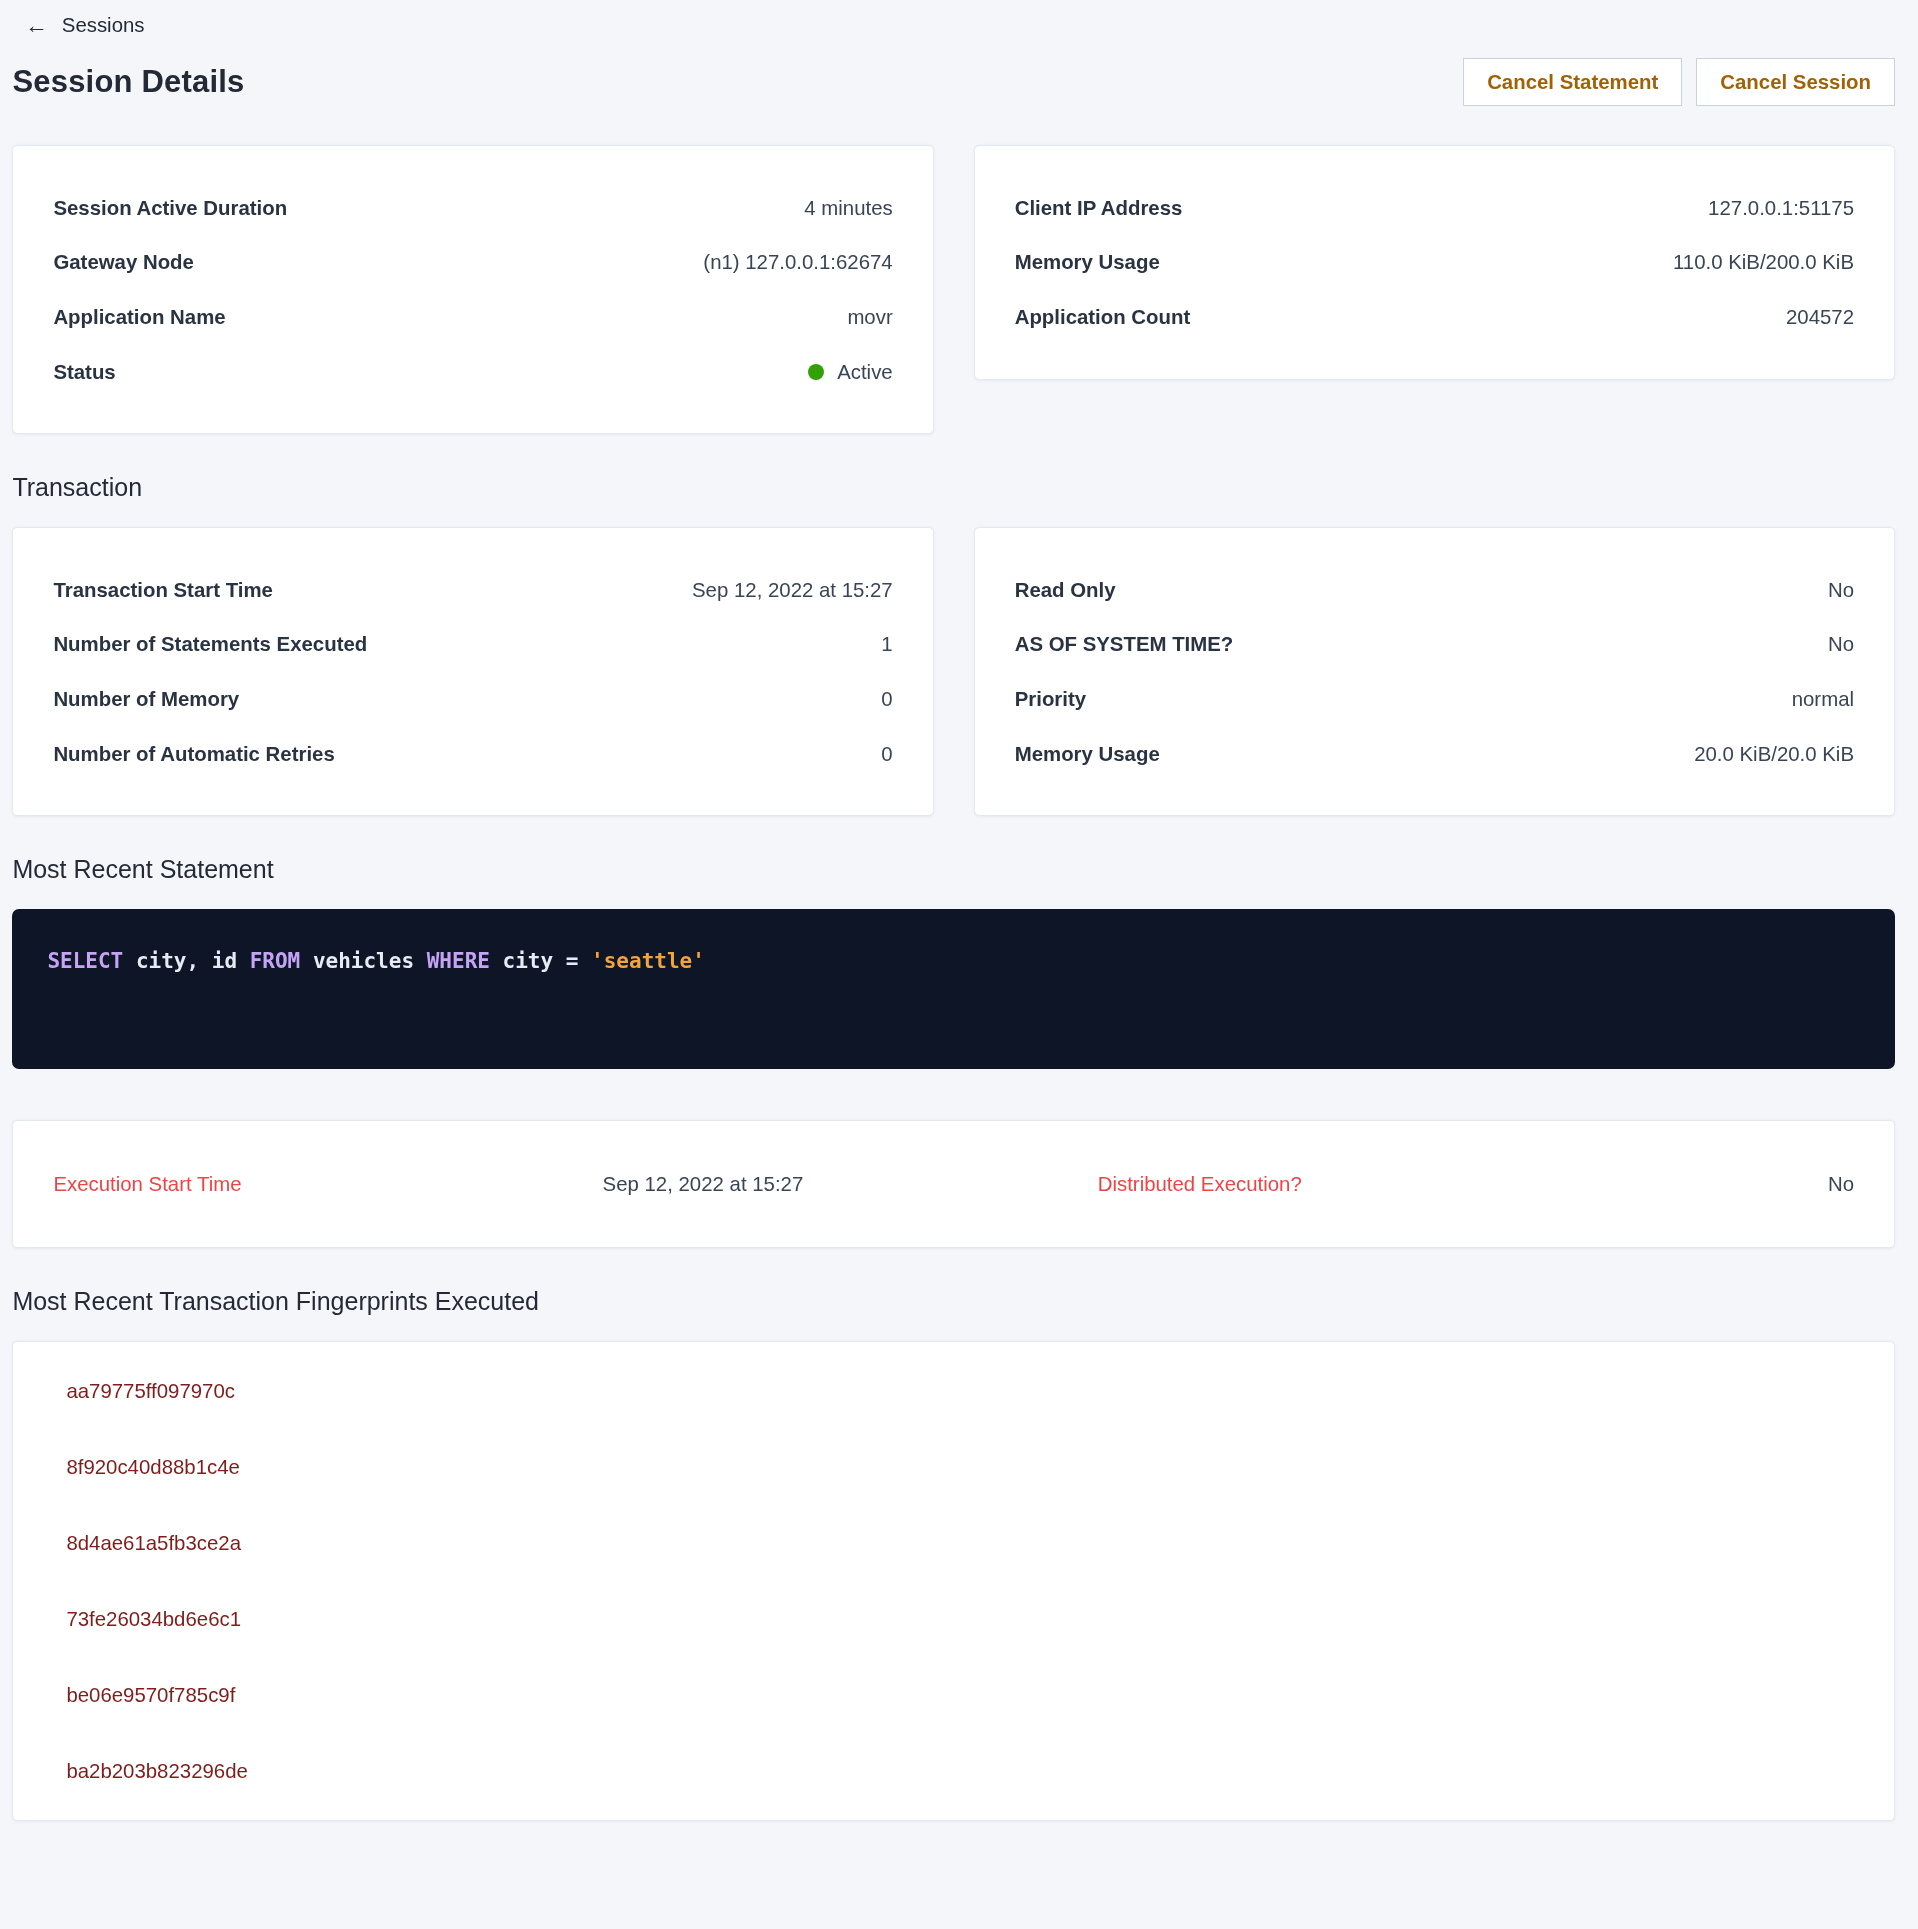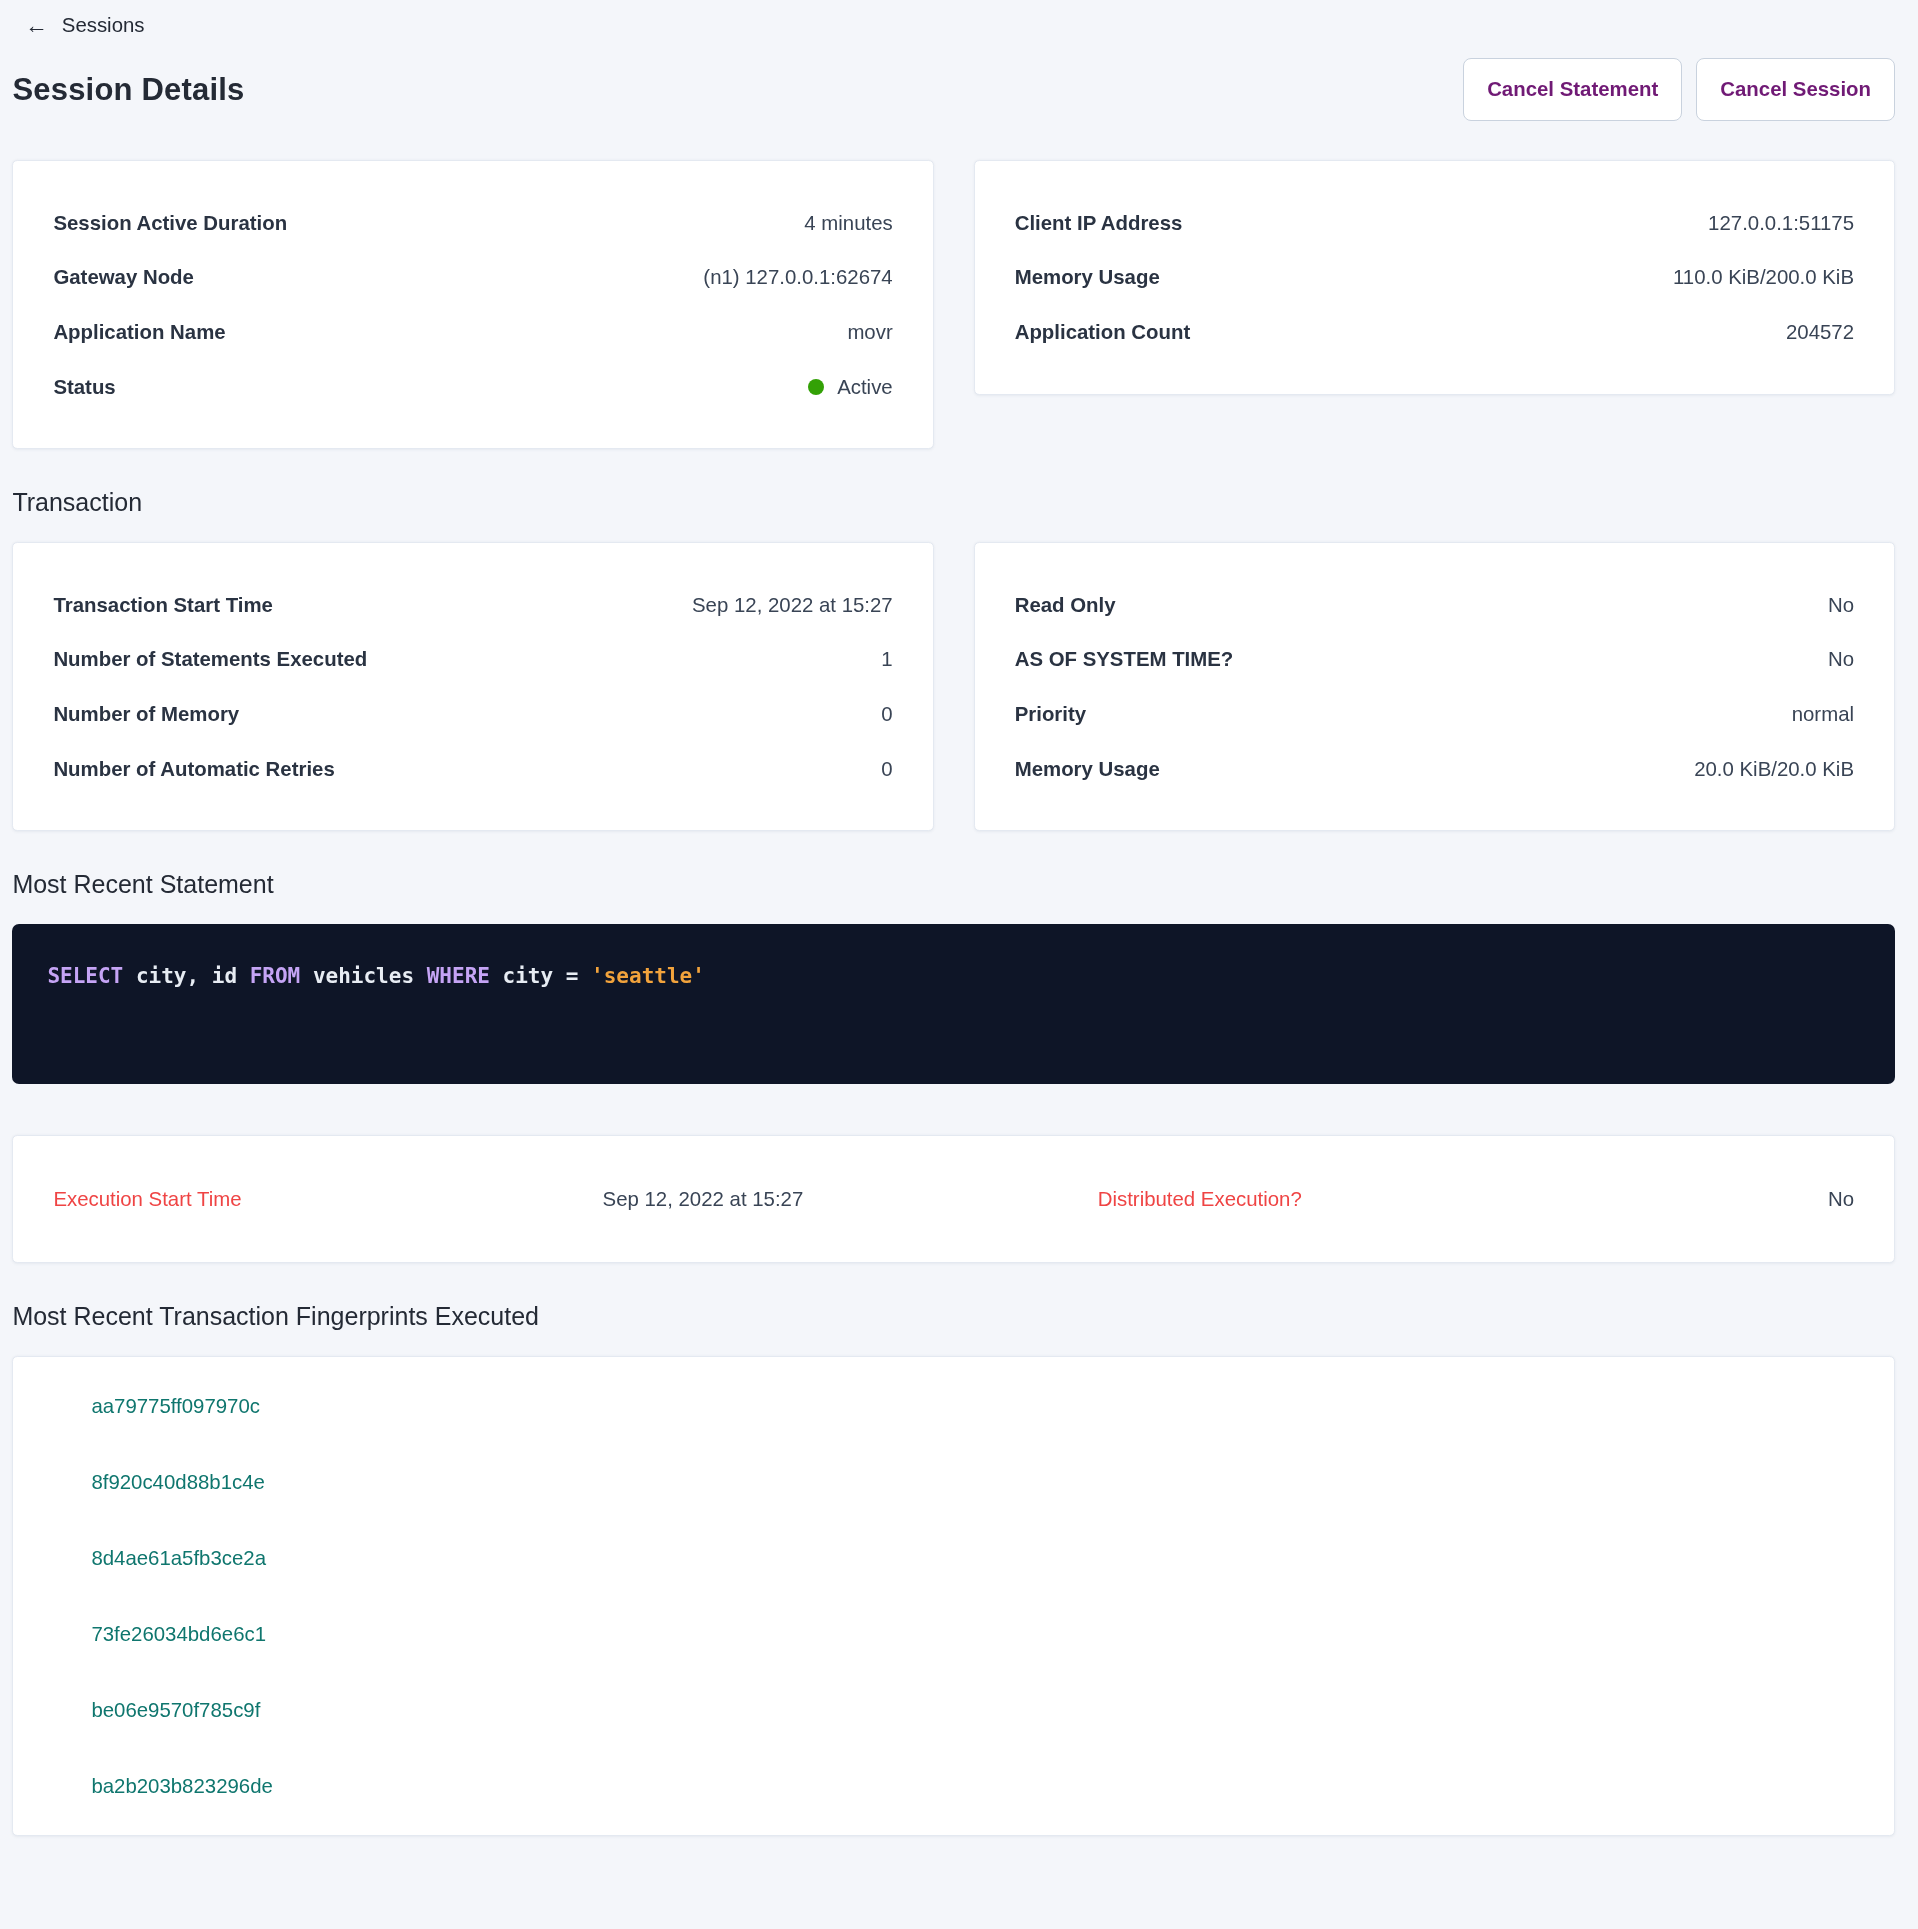--- a/index.html
+++ b/index.html
@@ -38,27 +38,27 @@
     font-size: 31px;
     font-weight: 700;
     color: #242a35;
     margin: 0;
     letter-spacing: 0.2px;
   }
   .header-buttons { display: flex; gap: 14px; }
   .btn {
     background: #ffffff;
     border: 0.9px solid #c9d2de;
-    border-radius: 8px;
-    height: 63px;
+    border-radius: 0;
+    height: 48px;
     padding: 0 23px;
     font-family: "Liberation Sans", sans-serif;
     font-size: 20.4px;
     font-weight: 700;
-    color: #701a75;
+    color: #a16207;
     cursor: pointer;
   }
 
   
   .cards-row {
     display: grid;
     grid-template-columns: 1fr 1fr;
     gap: 40px;
     align-items: start;
   }
@@ -127,24 +127,24 @@
     font-size: 20.4px;
     line-height: 30px;
     align-items: center;
   }
   .exec-row .label { font-weight: 400; color: #ef4444; }
   .exec-row .value-right { text-align: right; }
 
   
   .fingerprints-card { padding: 10.6px 0; margin-bottom: 12.4px; }
   .fp-row {
-    padding: 23px 78px;
-    font-size: 20.4px;
-    line-height: 30px;
-    color: #0f766e;
+    padding: 23px 53px;
+    font-size: 20.4px;
+    line-height: 30px;
+    color: #7f1d1d;
   }
 </style>
 </head>
 <body>
 
 <div class="page">
 
   <div class="backnav">
     <span class="arrow">←</span>
     <span>Sessions</span>

